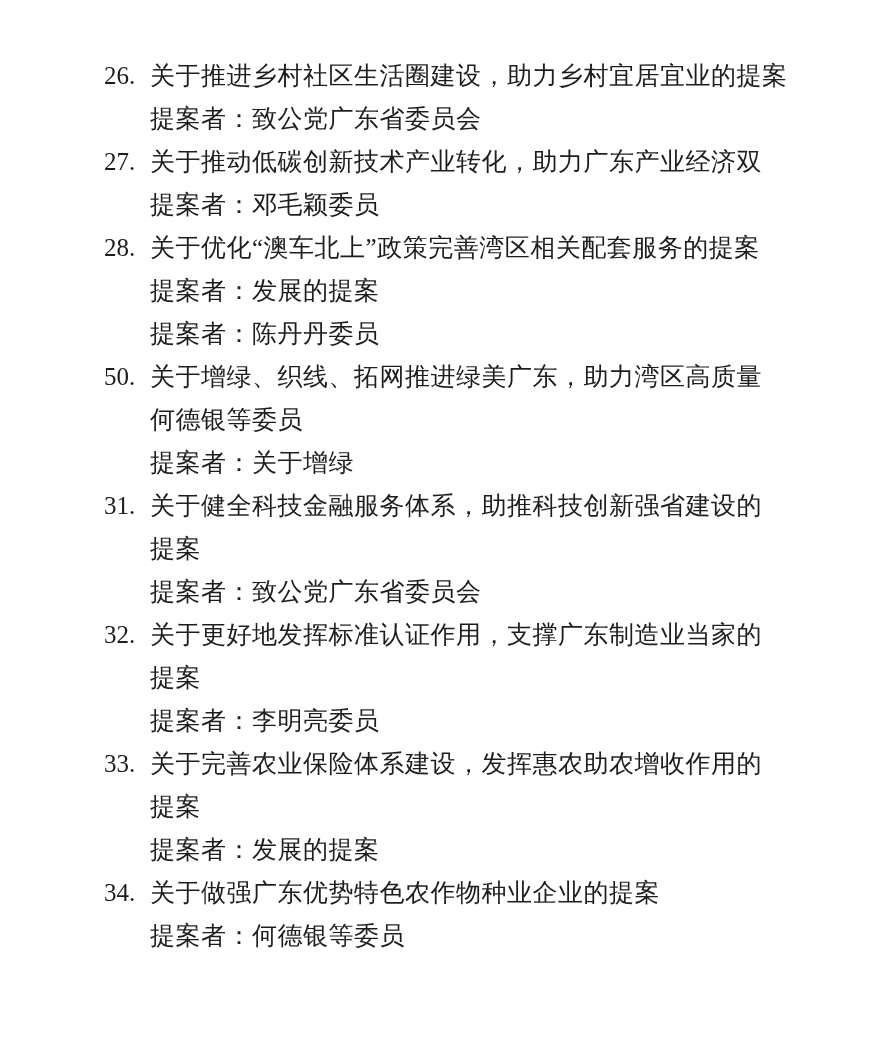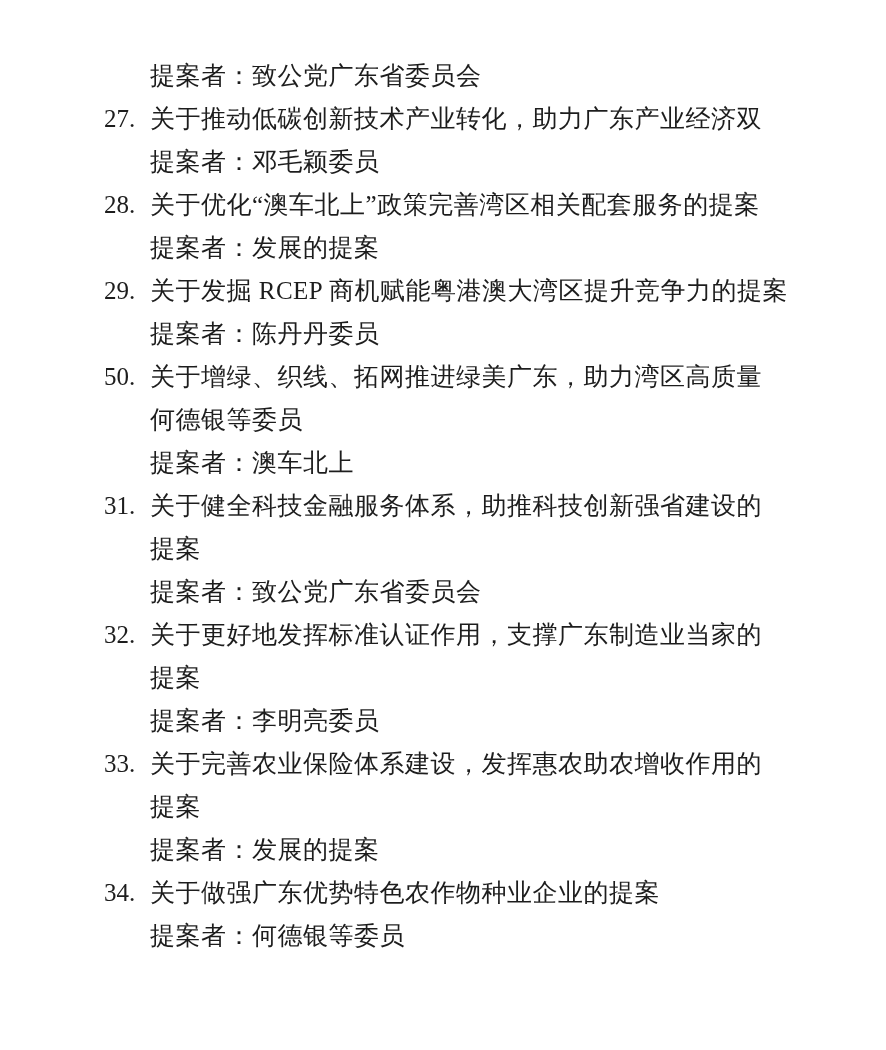--- a/index.html
+++ b/index.html
@@ -41,42 +41,42 @@
     letter-spacing: 0;
   }
 </style>
 </head>
 <body>
 
 <div class="page">
   <div class="proposal-list">
 
     <div class="item">
+      <div class="line"><span class="num">26.</span><span>关于推进乡村社区生活圈建设，助力乡村宜居宜业的提案</span></div>
       <div class="line">提案者：致公党广东省委员会</div>
     </div>
 
     <div class="item">
       <div class="line"><span class="num">27.</span><span>关于推动低碳创新技术产业转化，助力广东产业经济双</span></div>
       <div class="line">提案者：邓毛颖委员</div>
     </div>
 
     <div class="item">
       <div class="line"><span class="num">28.</span><span>关于优化“澳车北上”政策完善湾区相关配套服务的提案</span></div>
       <div class="line">提案者：发展的提案</div>
     </div>
 
     <div class="item">
-      <div class="line"><span class="num">29.</span><span>关于发掘 RCEP 商机赋能粤港澳大湾区提升竞争力的提案</span></div>
       <div class="line">提案者：陈丹丹委员</div>
     </div>
 
     <div class="item">
       <div class="line"><span class="num">50.</span><span>关于增绿、织线、拓网推进绿美广东，助力湾区高质量</span></div>
       <div class="line">何德银等委员</div>
-      <div class="line">提案者：澳车北上</div>
+      <div class="line">提案者：关于增绿</div>
     </div>
 
     <div class="item">
       <div class="line"><span class="num">31.</span><span>关于健全科技金融服务体系，助推科技创新强省建设的</span></div>
       <div class="line">提案</div>
       <div class="line">提案者：致公党广东省委员会</div>
     </div>
 
     <div class="item">
       <div class="line"><span class="num">32.</span><span>关于更好地发挥标准认证作用，支撑广东制造业当家的</span></div>

